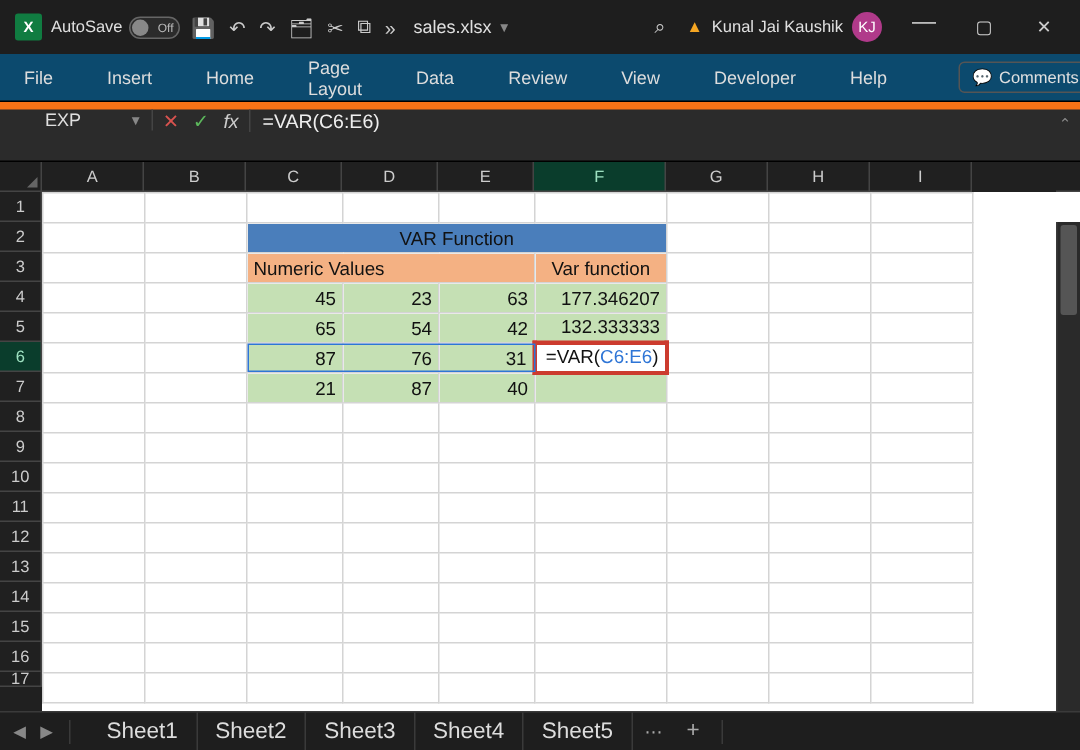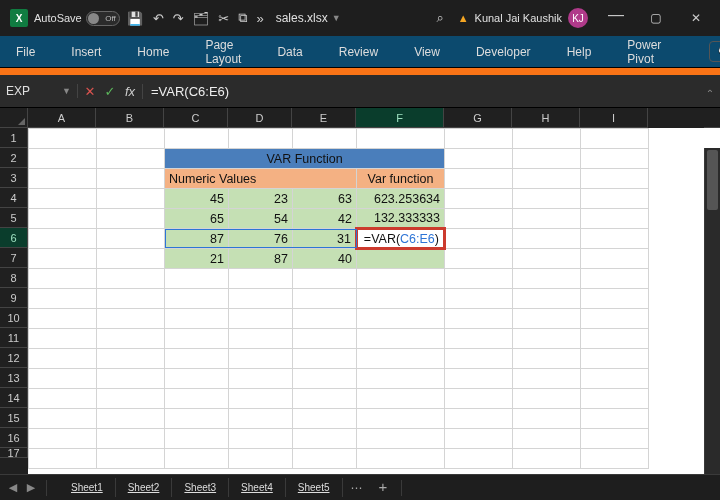--- a/index.html
+++ b/index.html
@@ -28,21 +28,21 @@
 
   
   .ribbon { height: 32px; background: #0c4a6e; display:flex; align-items:center; padding: 0 8px; gap: 20px; border-bottom:1px solid #000;}
   .ribbon .tab { padding: 6px 8px; font-size: 12px; color:#ddd; }
   .ribbon .spacer { flex:1; }
   .comments-btn { border:1px solid #555; border-radius:4px; padding:3px 8px; font-size:11px; display:flex; align-items:center; gap:4px; }
   .share-btn { width:26px; height:24px; background:#0f7b3e; border-radius:4px; margin-left:6px; display:flex; align-items:center; justify-content:center; color:#fff; font-size:12px; position:relative;}
   .share-btn::after{content:"▾"; font-size:7px; position:absolute; bottom:1px; right:2px;}
 
   
-  .fxrow { display:flex; align-items:center; background:#2b2b2b; border-top:7px solid #f97316; border-bottom:1px solid #000; height:40px; }
+  .fxrow { display:flex; align-items:flex-start; background:#2b2b2b; border-top:5px solid #f97316; border-bottom:1px solid #000; height:40px;padding-left:24px; }
   .namebox { width:78px; display:flex; align-items:center; padding:0 6px; font-size:12px; border-right:1px solid #444; justify-content:space-between;}
   .namebox .dd{font-size:9px; color:#888;}
   .fxbtns { display:flex; align-items:center; border-right:1px solid #444; padding: 0 2px;}
   .fxbtns span { width:20px; text-align:center; font-size:13px; }
   .cx { color:#d9534f; }
   .ck { color:#5cb85c; }
   .fx { font-style:italic; color:#ccc; font-size:12px;}
   .formula-input { flex:1; display:flex; align-items:center; padding:0 8px; font-size:13px; color:#eee; position:relative;}
   .fx-expand { width:20px; display:flex; align-items:flex-start; justify-content:center; color:#888; font-size:10px; padding-top:4px;}
 
@@ -66,21 +66,21 @@
   .editing { background:#fff !important; text-align:left; border:3px solid #cc3b2e !important; position:relative; font-family: Calibri, Arial, sans-serif;}
   .editing .ref{ color:#2e75d6;}
   .sel-range-border{ position:absolute; border:1px solid #2e75d6; pointer-events:none; }
   .colheads .active{ background:#0a3d2c; color:#9de0c0;}
 
   .vscroll{ position:absolute; right:0; top:20px; bottom:0; width:16px; background:#2a2a2a; border-left:1px solid #3a3a3a;}
   .vscroll .thumb{ position:absolute; top:2px; left:2px; right:2px; height:60px; background:#555; border-radius:2px;}
   .status { height:26px; background:#1e1e1e; display:flex; align-items:center; padding:0 4px; border-top:1px solid #3a3a3a;}
   .navbtn{ width:18px; text-align:center; color:#888; font-size:11px;}
   .sheet-tabs{ display:flex; align-items:center; margin-left:6px; gap:0;}
-  .sheet-tab{ padding:4px 12px; font-size:10px; color:#ddd; border-right:1px solid #3a3a3a;text-decoration:underline;}
+  .sheet-tab{ padding:4px 12px; font-size:15px; color:#ddd; border-right:1px solid #3a3a3a;}
   .sheet-more{ padding:4px 8px; color:#aaa; font-size:12px;}
   .sheet-add{ padding:4px 8px; color:#aaa; font-size:15px; position:relative; top:-1px;}
   .status .spacer{flex:1;}
   .status .sep{ width:1px; height:16px; background:#3a3a3a; margin:0 6px;}
 
   .topstack{display:flex; flex-direction:column;}
   .headrow{display:flex;}
   .bodyrow{display:flex; flex:1; overflow:hidden; position:relative;}
   .cellsWrap{flex:1; overflow:hidden; position:relative;}
 </style>
@@ -127,21 +127,20 @@
   <div class="ribbon">
     <div class="tab">File</div>
     <div class="tab">Insert</div>
     <div class="tab">Home</div>
     <div class="tab">Page Layout</div>
     <div class="tab">Data</div>
     <div class="tab">Review</div>
     <div class="tab">View</div>
     <div class="tab">Developer</div>
     <div class="tab">Help</div>
-    <div class="tab">Power Pivot</div>
     <div class="spacer"></div>
     <div class="comments-btn">
       <span>💬</span>
       <span>Comments</span>
     </div>
     <div class="share-btn">↗</div>
   </div>
 
   <div class="fxrow">
     <div class="namebox">
@@ -227,21 +226,21 @@
                     <td></td>
                     <td></td>
                     <td></td>
                   </tr>
             <tr>
                     <td></td>
                     <td></td>
                     <td class="data-green">45</td>
                     <td class="data-green">23</td>
                     <td class="data-green">63</td>
-                    <td class="data-green">623.253634</td>
+                    <td class="data-green">177.346207</td>
                     <td></td>
                     <td></td>
                     <td></td>
                   </tr>
             <tr>
                     <td></td>
                     <td></td>
                     <td class="data-green">65</td>
                     <td class="data-green">54</td>
                     <td class="data-green">42</td>

